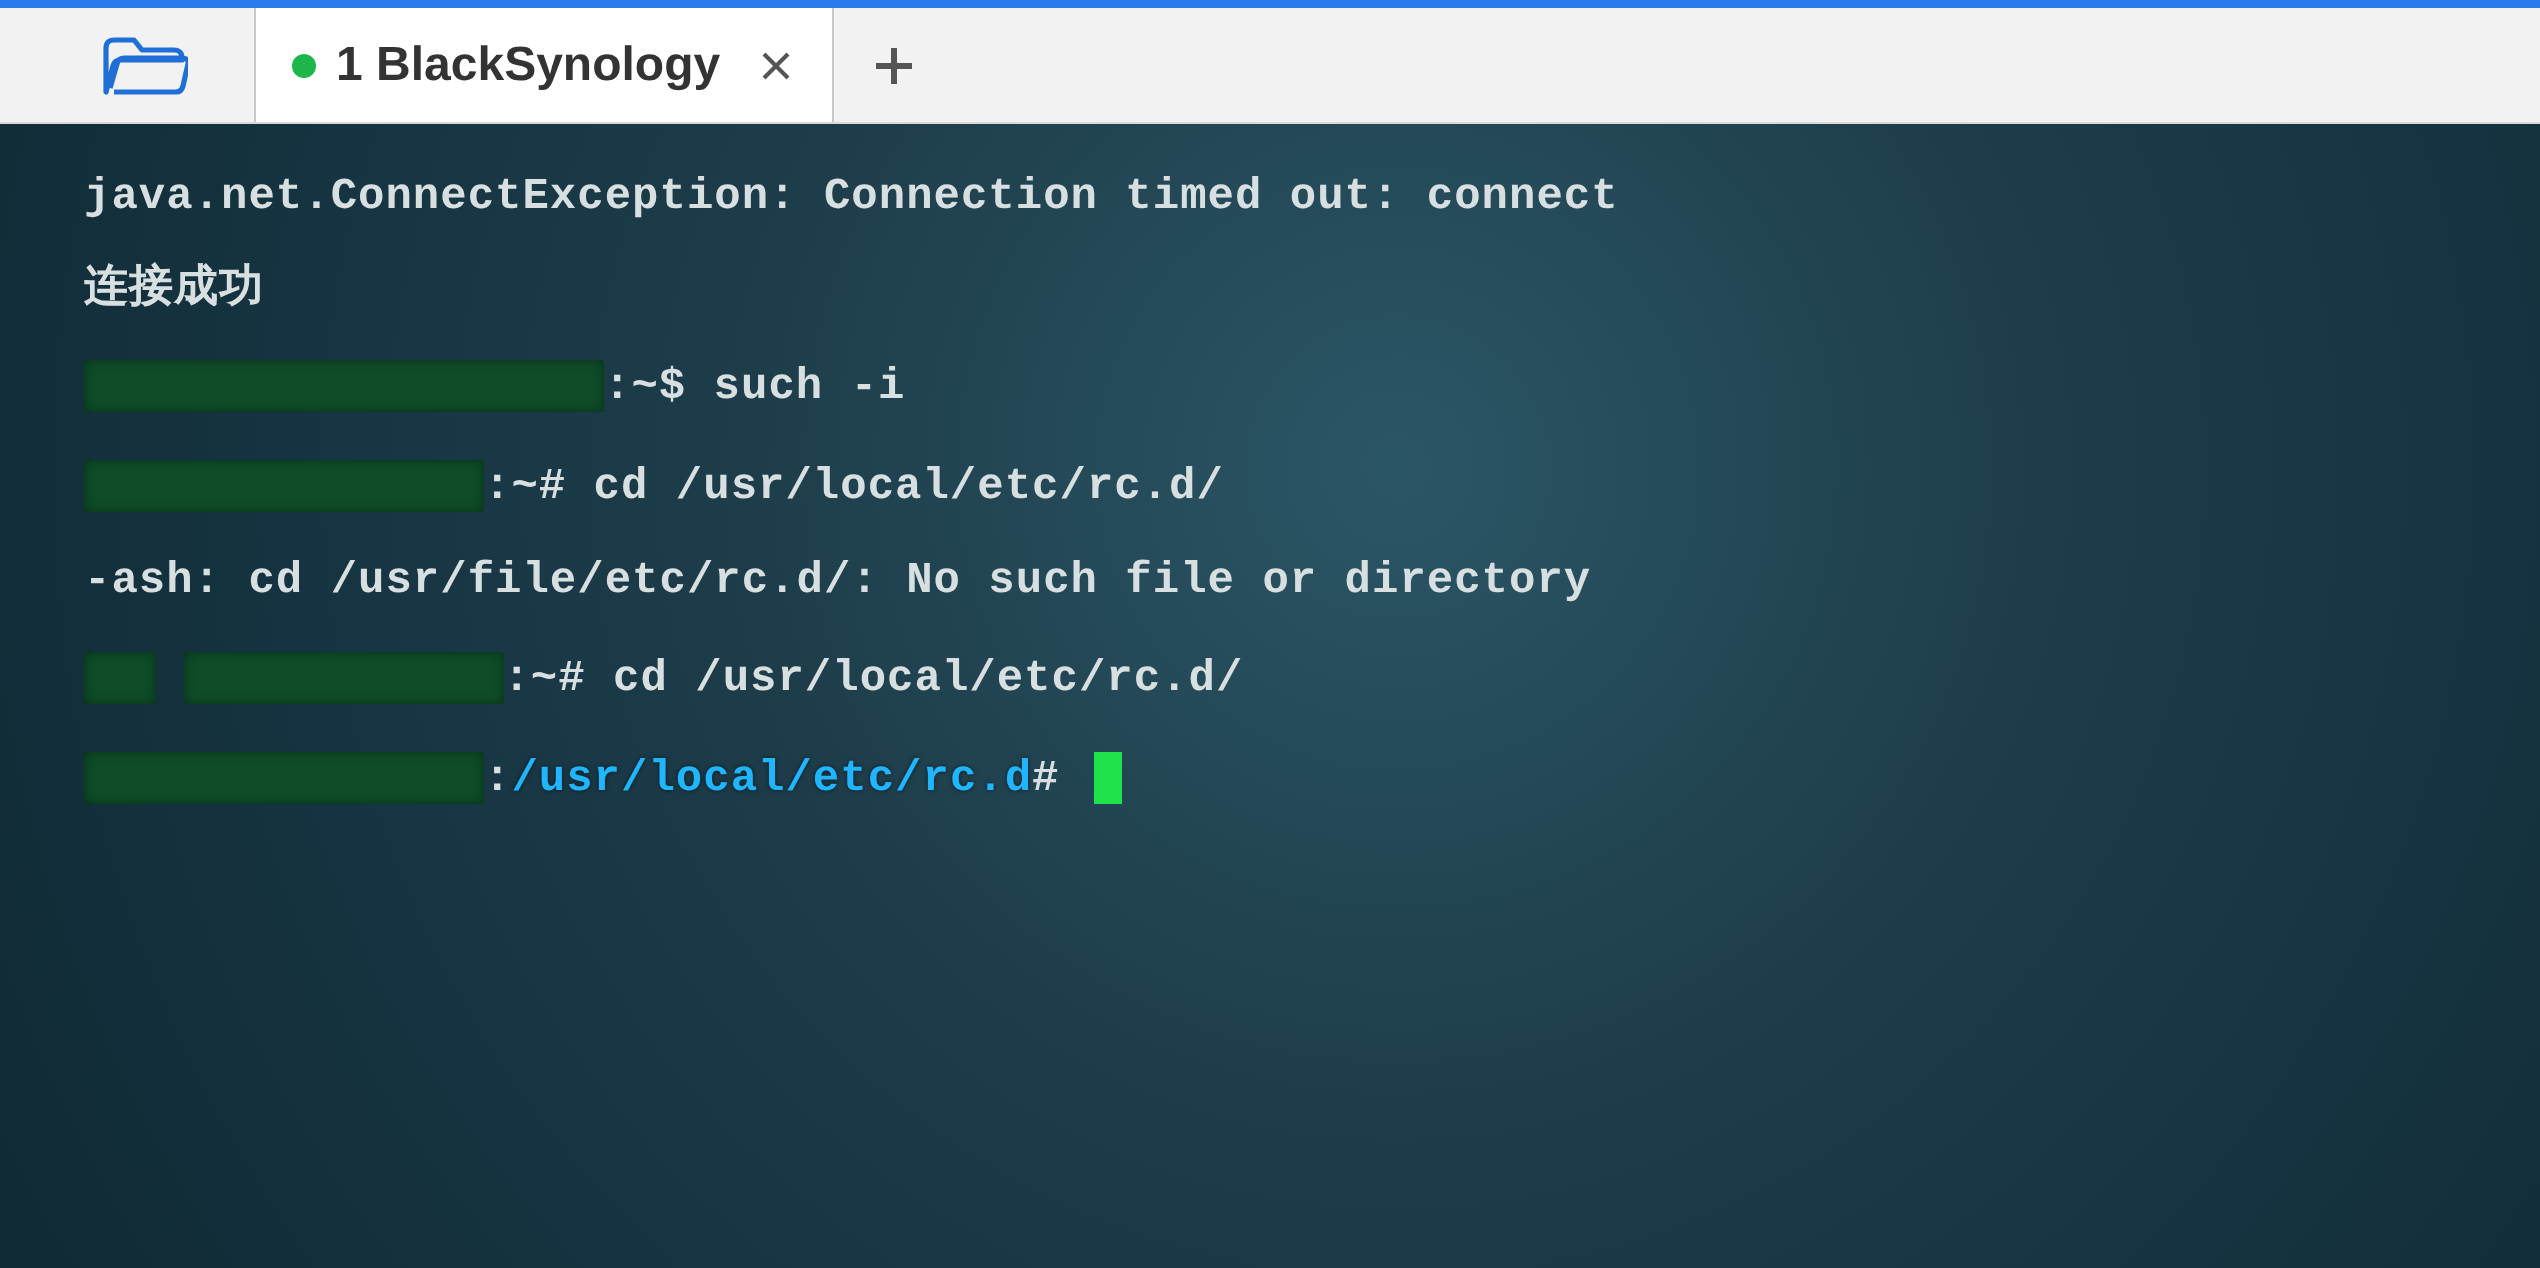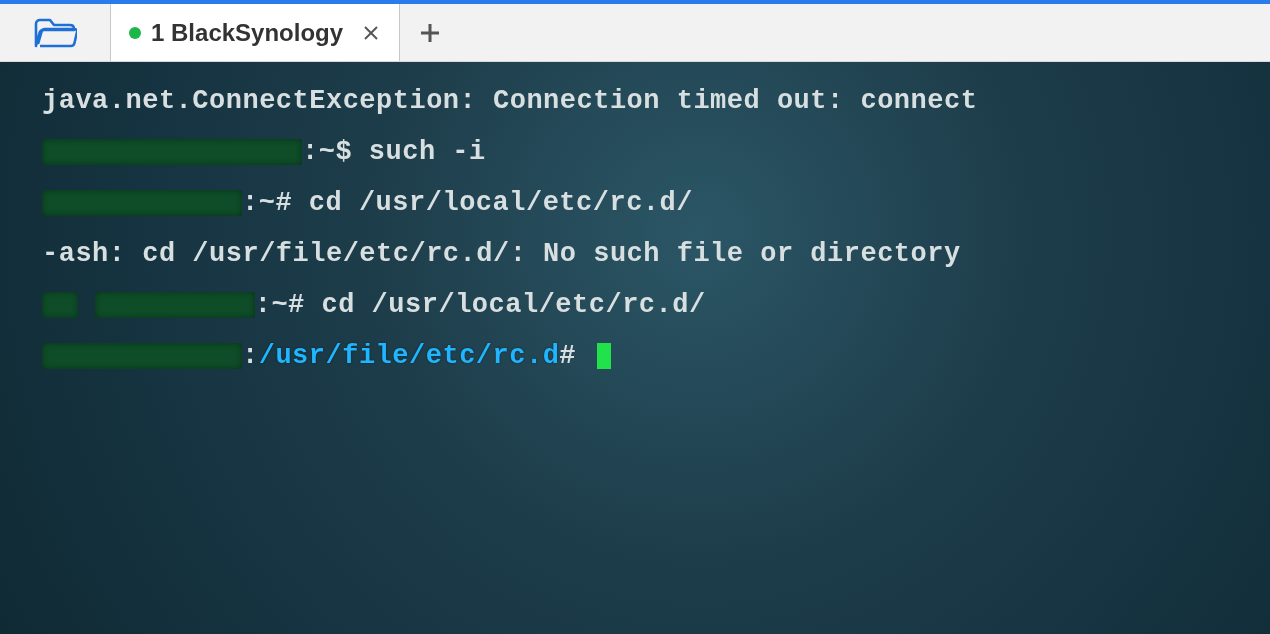--- a/index.html
+++ b/index.html
@@ -10,21 +10,21 @@
     overflow: hidden;
     background: #ffffff;
   }
   .tab-bar {
     height: 62px;
     background: #f2f2f2;
     border-top: 4px solid #2a7bec;
     border-bottom: 1px solid #d9d9d9;
     display: flex;
     align-items: center;
-    padding-left: 0;
+    padding-left: 17px;
   }
   .folder-btn {
     width: 110px;
     height: 100%;
     display: flex;
     align-items: center;
     justify-content: center;
     cursor: pointer;
   }
   .tab {
@@ -63,21 +63,21 @@
     width: 60px; height: 100%;
     display:flex; align-items:center; justify-content:center;
     cursor:pointer;
     color:#555;
   }
   .terminal {
     position: relative;
     height: 572px;
     background: radial-gradient(circle at 55% 30%, #2b5666 0%, #1e3d4a 40%, #153340 70%, #102a34 100%);
     padding: 26px 0 16px 42px;
-    font-size: 27px;
+    font-size: 22px;
     color: #d8dfe0;
     line-height: 1.0;
   }
   .line {
     white-space: pre;
     margin-bottom: 24px;
     font-weight: 600;
     letter-spacing: 0.5px;
   }
   .redact {
@@ -132,18 +132,19 @@
   <div class="new-tab-btn">
     <svg width="22" height="22" viewBox="0 0 22 22">
       <line x1="11" y1="2" x2="11" y2="20" stroke="#555" stroke-width="3"></line>
       <line x1="2" y1="11" x2="20" y2="11" stroke="#555" stroke-width="3"></line>
     </svg>
   </div>
 </div>
 
 <div class="terminal">
   <div class="line">java.net.ConnectException: Connection timed out: connect</div>
+  <div class="line">连接成功</div>
   <div class="line"><span class="redact w260"></span><span>:~$ such -i</span></div>
   <div class="line"><span class="redact w200"></span><span>:~# cd /usr/local/etc/rc.d/</span></div>
   <div class="line">-ash: cd /usr/file/etc/rc.d/: No such file or directory</div>
   <div class="line"><span class="redact w36"></span> <span class="redact w160"></span><span>:~# cd /usr/local/etc/rc.d/</span></div>
-  <div class="line"><span class="redact w200"></span><span>:</span><span class="cyanpath">/usr/file/etc/rc.d</span><span># </span><span class="cursor-block"></span></div>
+  <div class="line"><span class="redact w200"></span><span>:</span><span class="cyanpath">/usr/local/etc/rc.d</span><span># </span><span class="cursor-block"></span></div>
 </div>
 
 </body></html>

